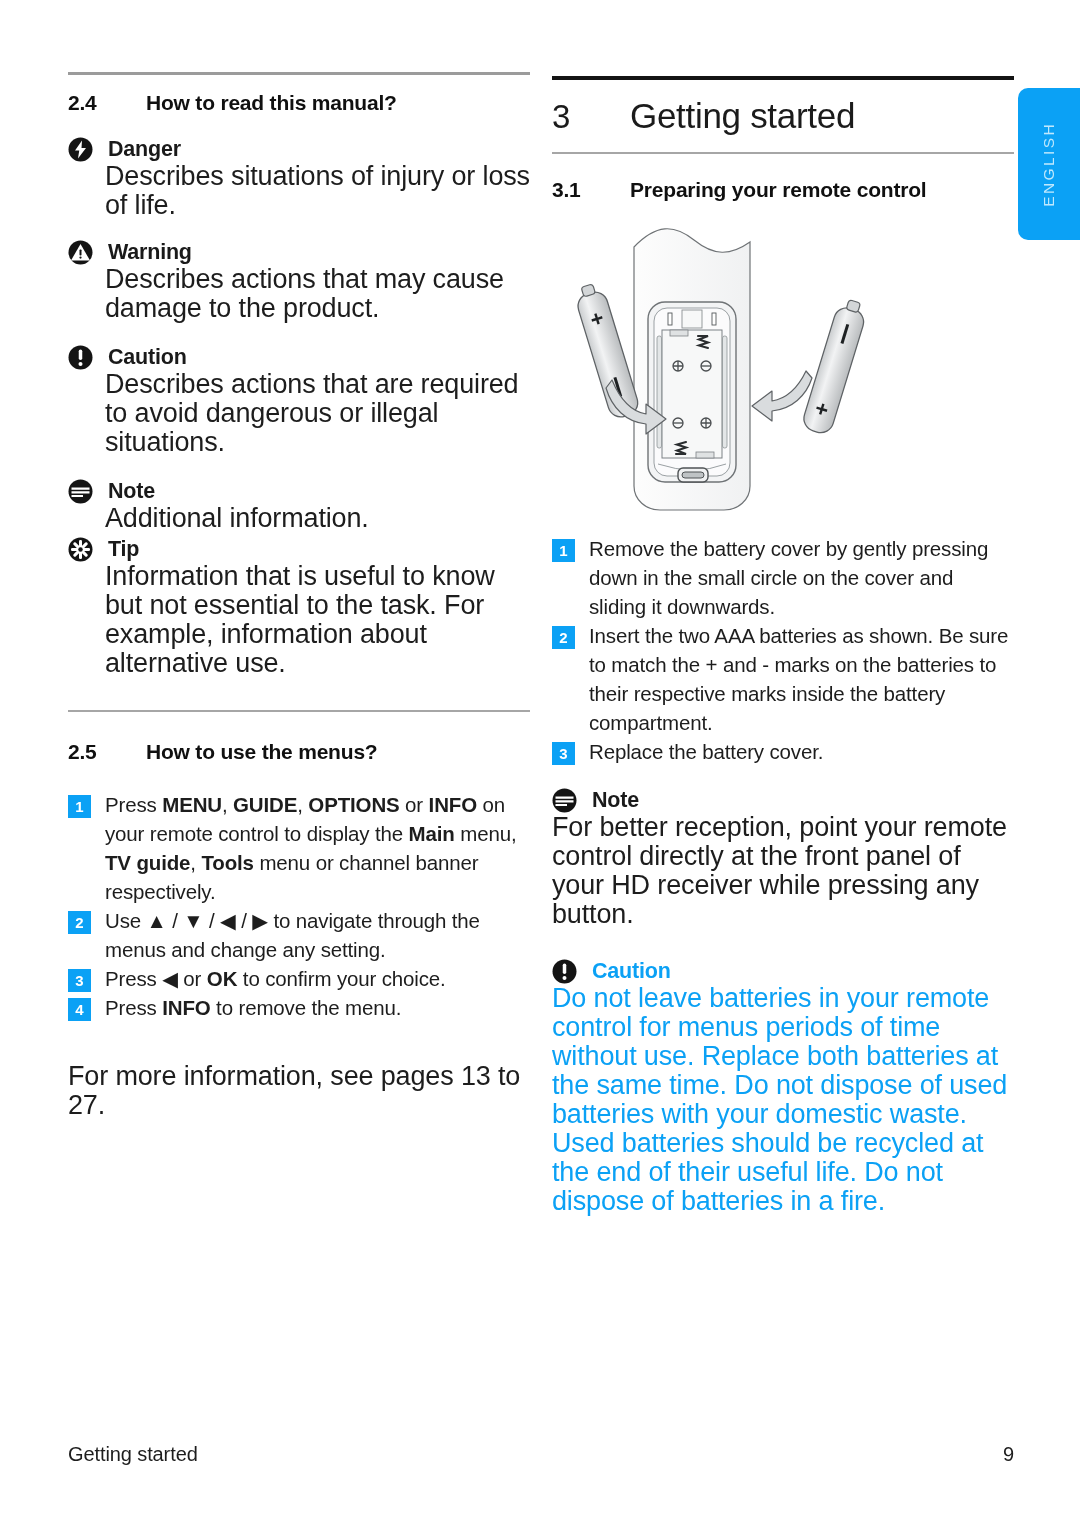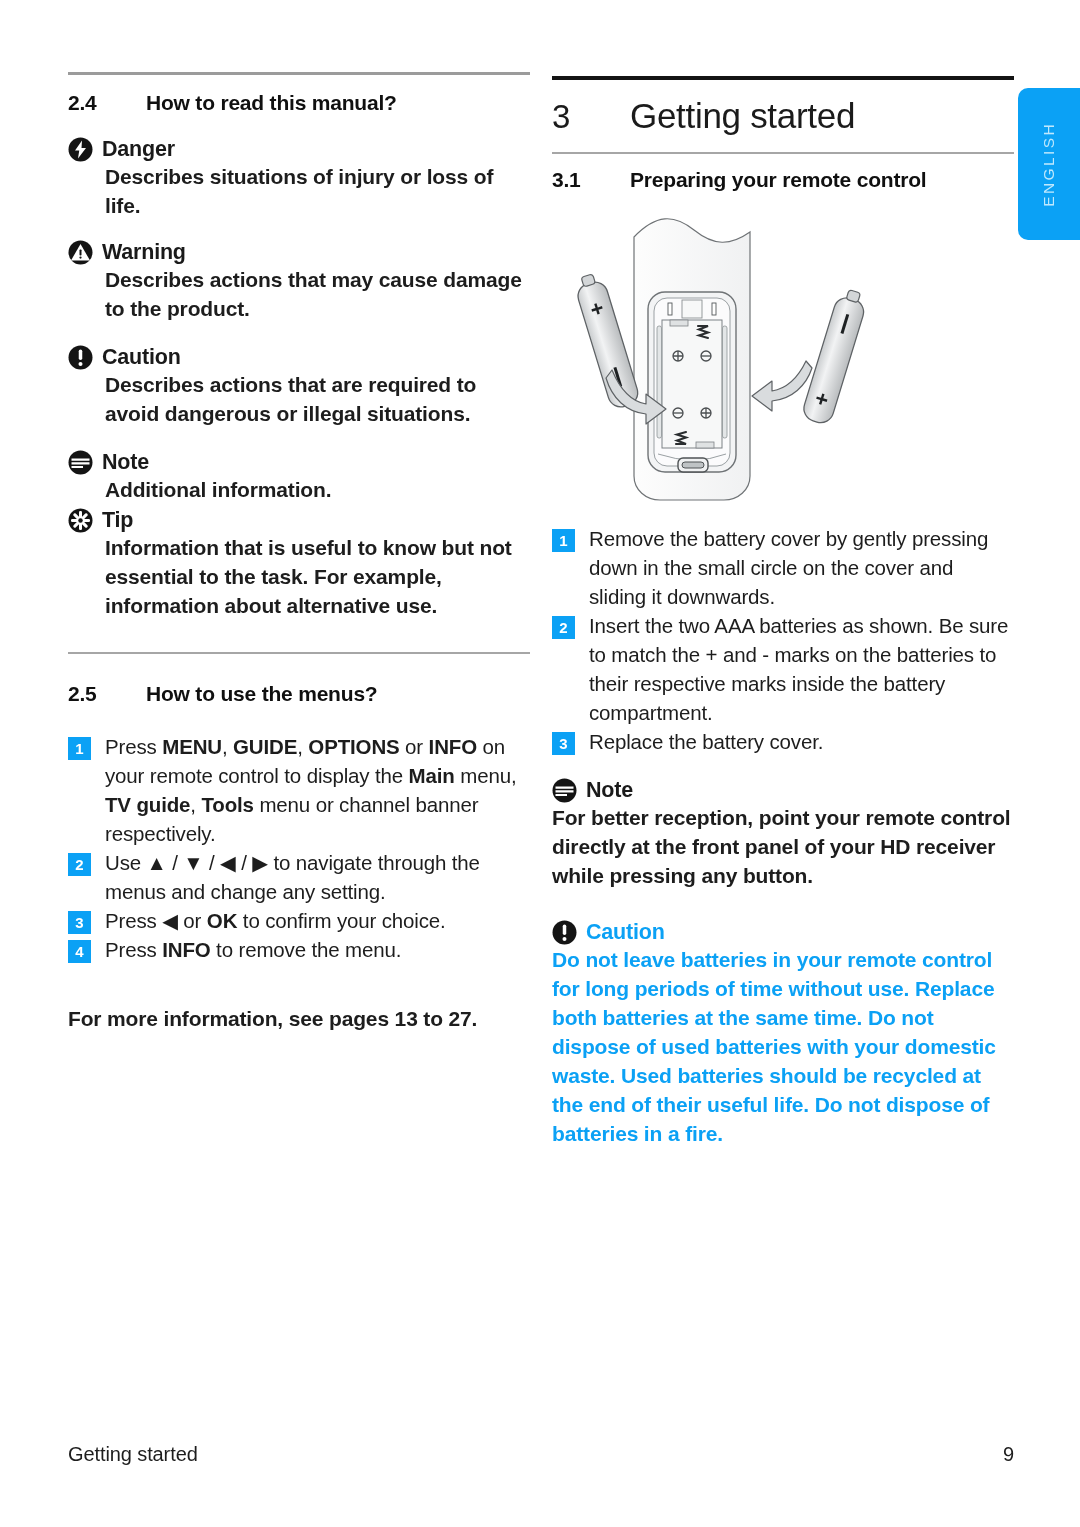--- a/index.html
+++ b/index.html
@@ -85,34 +85,33 @@
     align-items: baseline;
     font-size: 35px;
     font-weight: 300;
     color: #1b1b1b;
     letter-spacing: -0.3px;
   }
   .chap-head .num { width: 78px; flex: none; font-size: 33px; }
 
   
   .body-txt {
-    font-size: 21px;
+    font-size: 27px;
     line-height: 29px;
     color: #1d1d1d;
     letter-spacing: -0.15px;
-    font-weight: bold;
   }
   .indent { margin-left: 37px; }
 
   
   .note-block { margin-top: 20px; }
   .note-title {
     display: flex;
     align-items: center;
-    gap: 9px;
+    gap: 15px;
     font-weight: bold;
     font-size: 21.5px;
     letter-spacing: -0.2px;
   }
   .note-title.blue { color: #0BA1F5; }
 
   .icon {
     width: 25px;
     height: 25px;
     flex: none;
@@ -285,21 +284,21 @@
     <div style="height:76px"></div>
     <div class="rule-black"></div>
 
     <div class="chap-head" style="margin-top:16px">
       <span class="num">3</span>
       <span>Getting started</span>
     </div>
 
     <div class="rule-thin" style="margin-top:16px"></div>
 
-    <div class="sec-head" style="margin-top:14px">
+    <div class="sec-head" style="margin-top:24px">
       <span class="num">3.1</span>
       <span>Preparing your remote control</span>
     </div>
 
     <div class="illus">
       <svg width="330" height="300" viewBox="0 0 330 300">
         <defs>
           <linearGradient id="batGrad" x1="0" y1="0" x2="1" y2="0">
             <stop offset="0%" stop-color="#c9ccce"></stop>
             <stop offset="35%" stop-color="#f2f3f4"></stop>
@@ -399,21 +398,21 @@
 
     <div class="note-block" style="margin-top:30px">
       <div class="note-title blue">
         <svg class="icon" viewBox="0 0 100 100">
           <circle cx="50" cy="50" r="48" fill="#141414"></circle>
           <rect x="43" y="18" width="14" height="42" rx="7" fill="#ffffff"></rect>
           <circle cx="50" cy="76" r="8" fill="#ffffff"></circle>
         </svg>
         <span>Caution</span>
       </div>
-      <div class="body-txt" style="max-width:462px;color:#0BA1F5">Do not leave batteries in your remote control for long periods of time without use. Replace both batteries at the same time. Do not dispose of used batteries with your domestic waste. Used batteries should be recycled at the end of their useful life. Do not dispose of batteries in a fire.</div>
+      <div class="body-txt" style="max-width:462px;color:#0BA1F5">Do not leave batteries in your remote control for menus periods of time without use. Replace both batteries at the same time. Do not dispose of used batteries with your domestic waste. Used batteries should be recycled at the end of their useful life. Do not dispose of batteries in a fire.</div>
     </div>
   </div>
 
   <div class="footer">
     <span>Getting started</span>
     <span>9</span>
   </div>
 
 </div>
 

